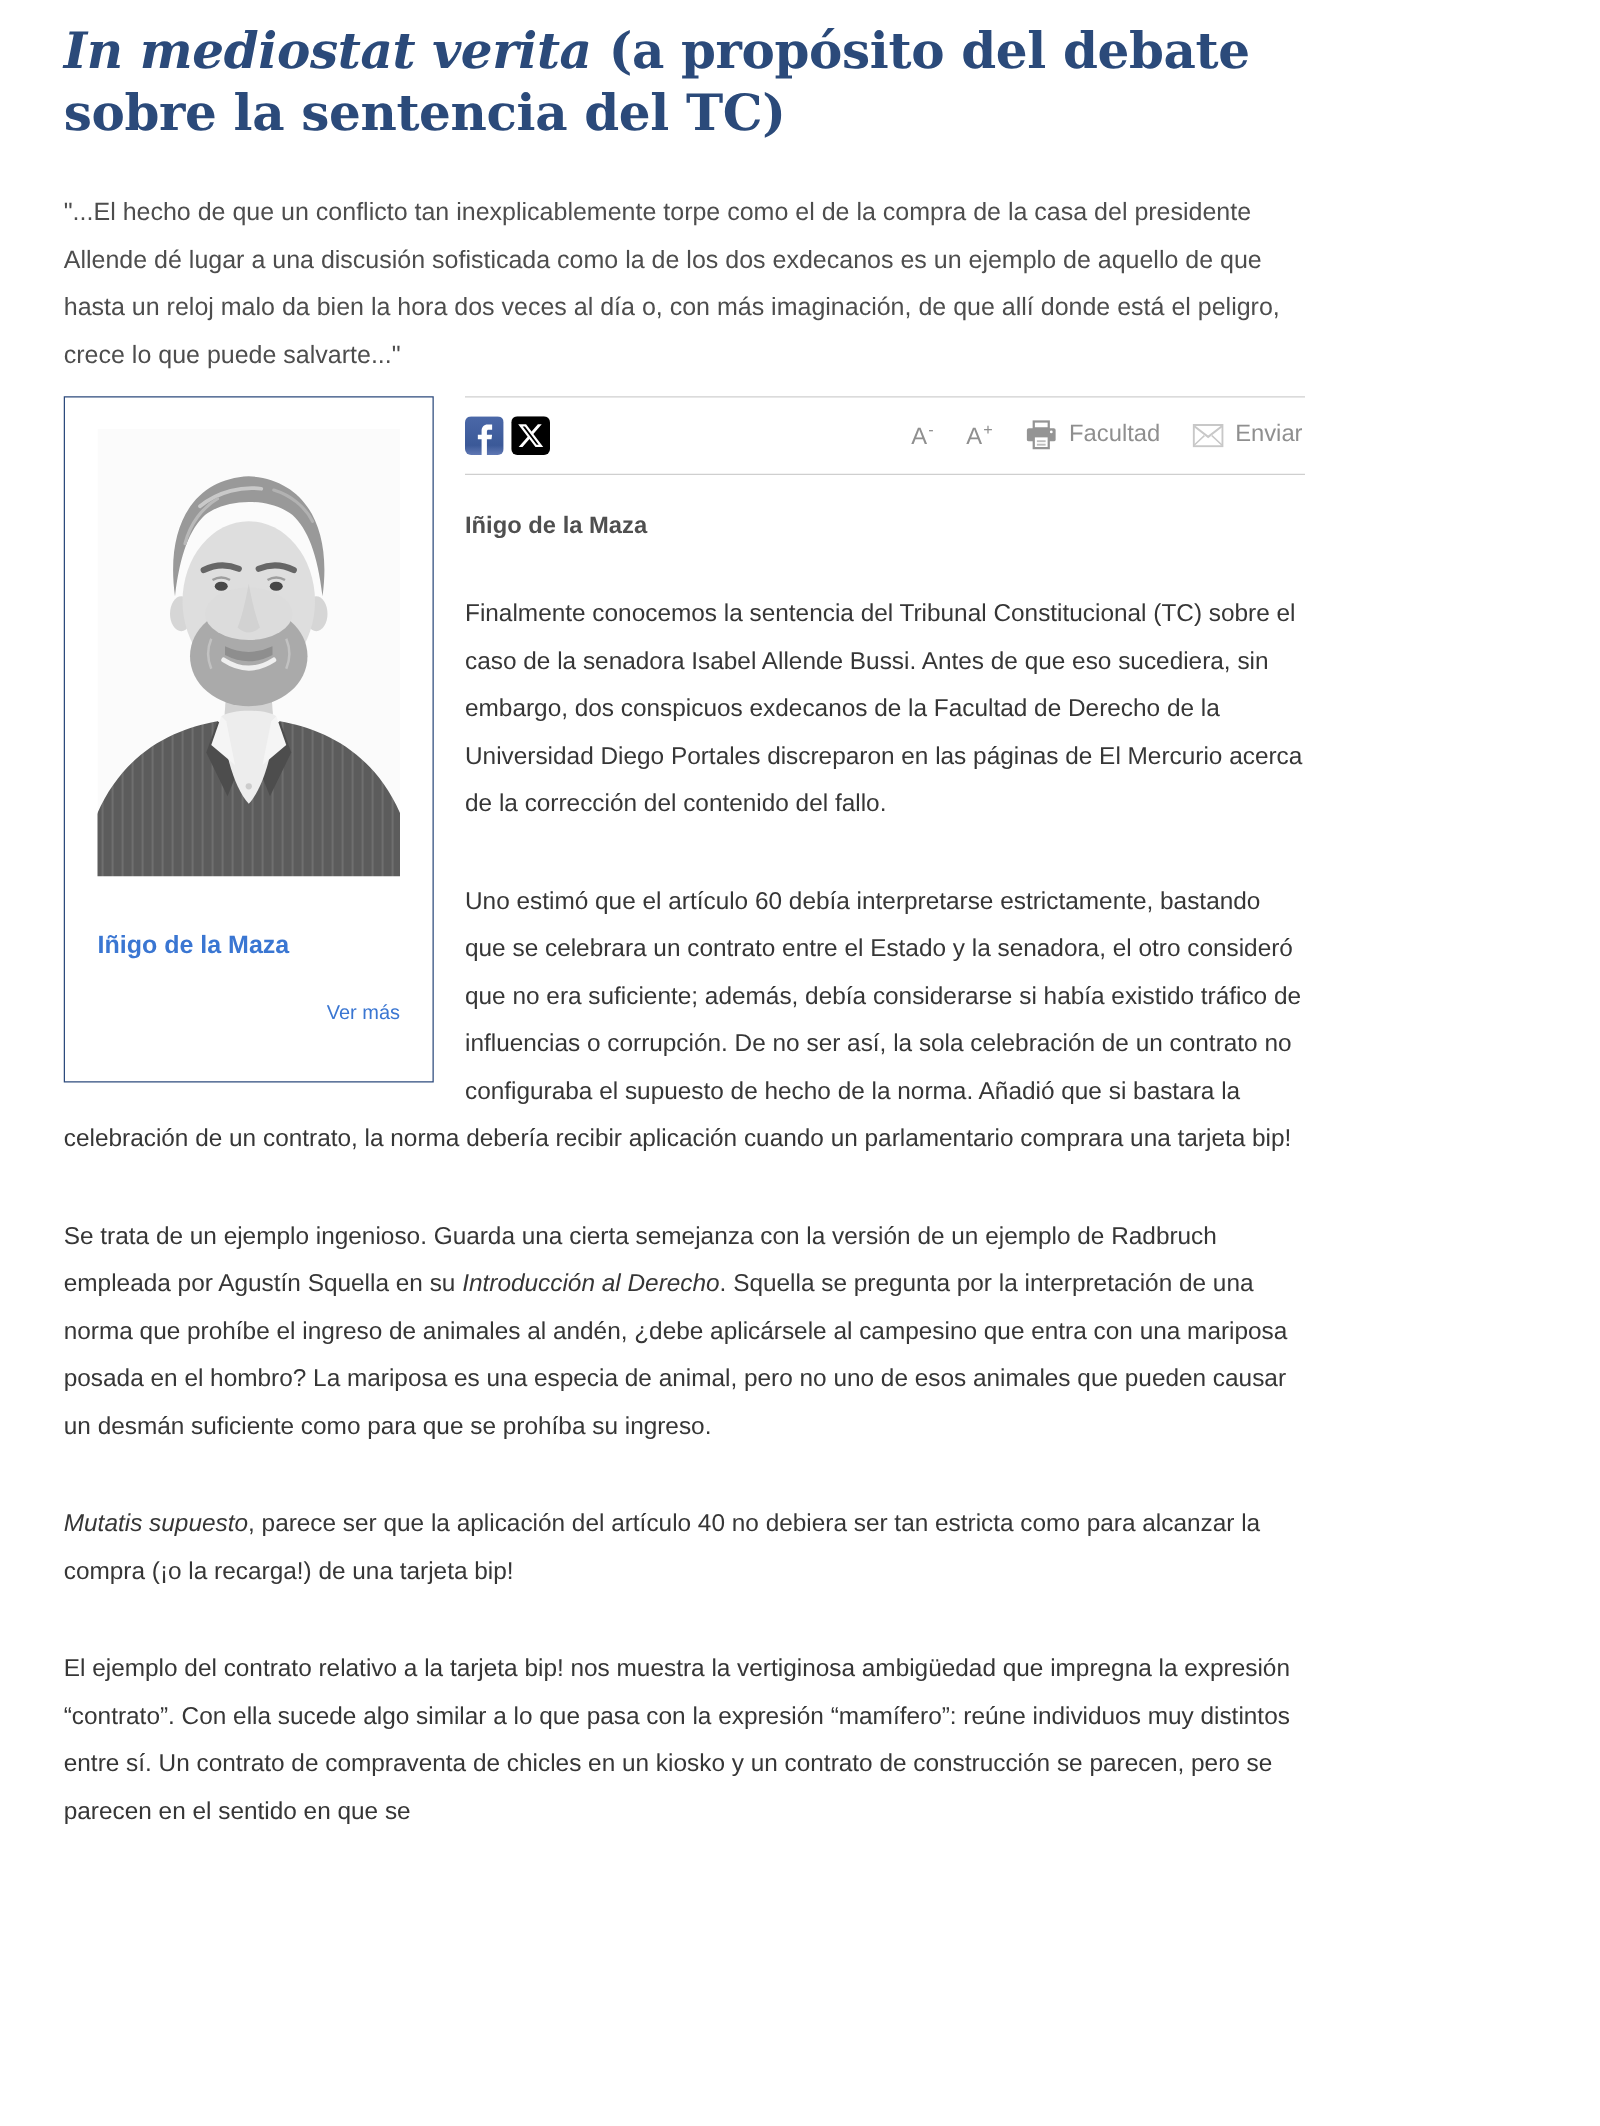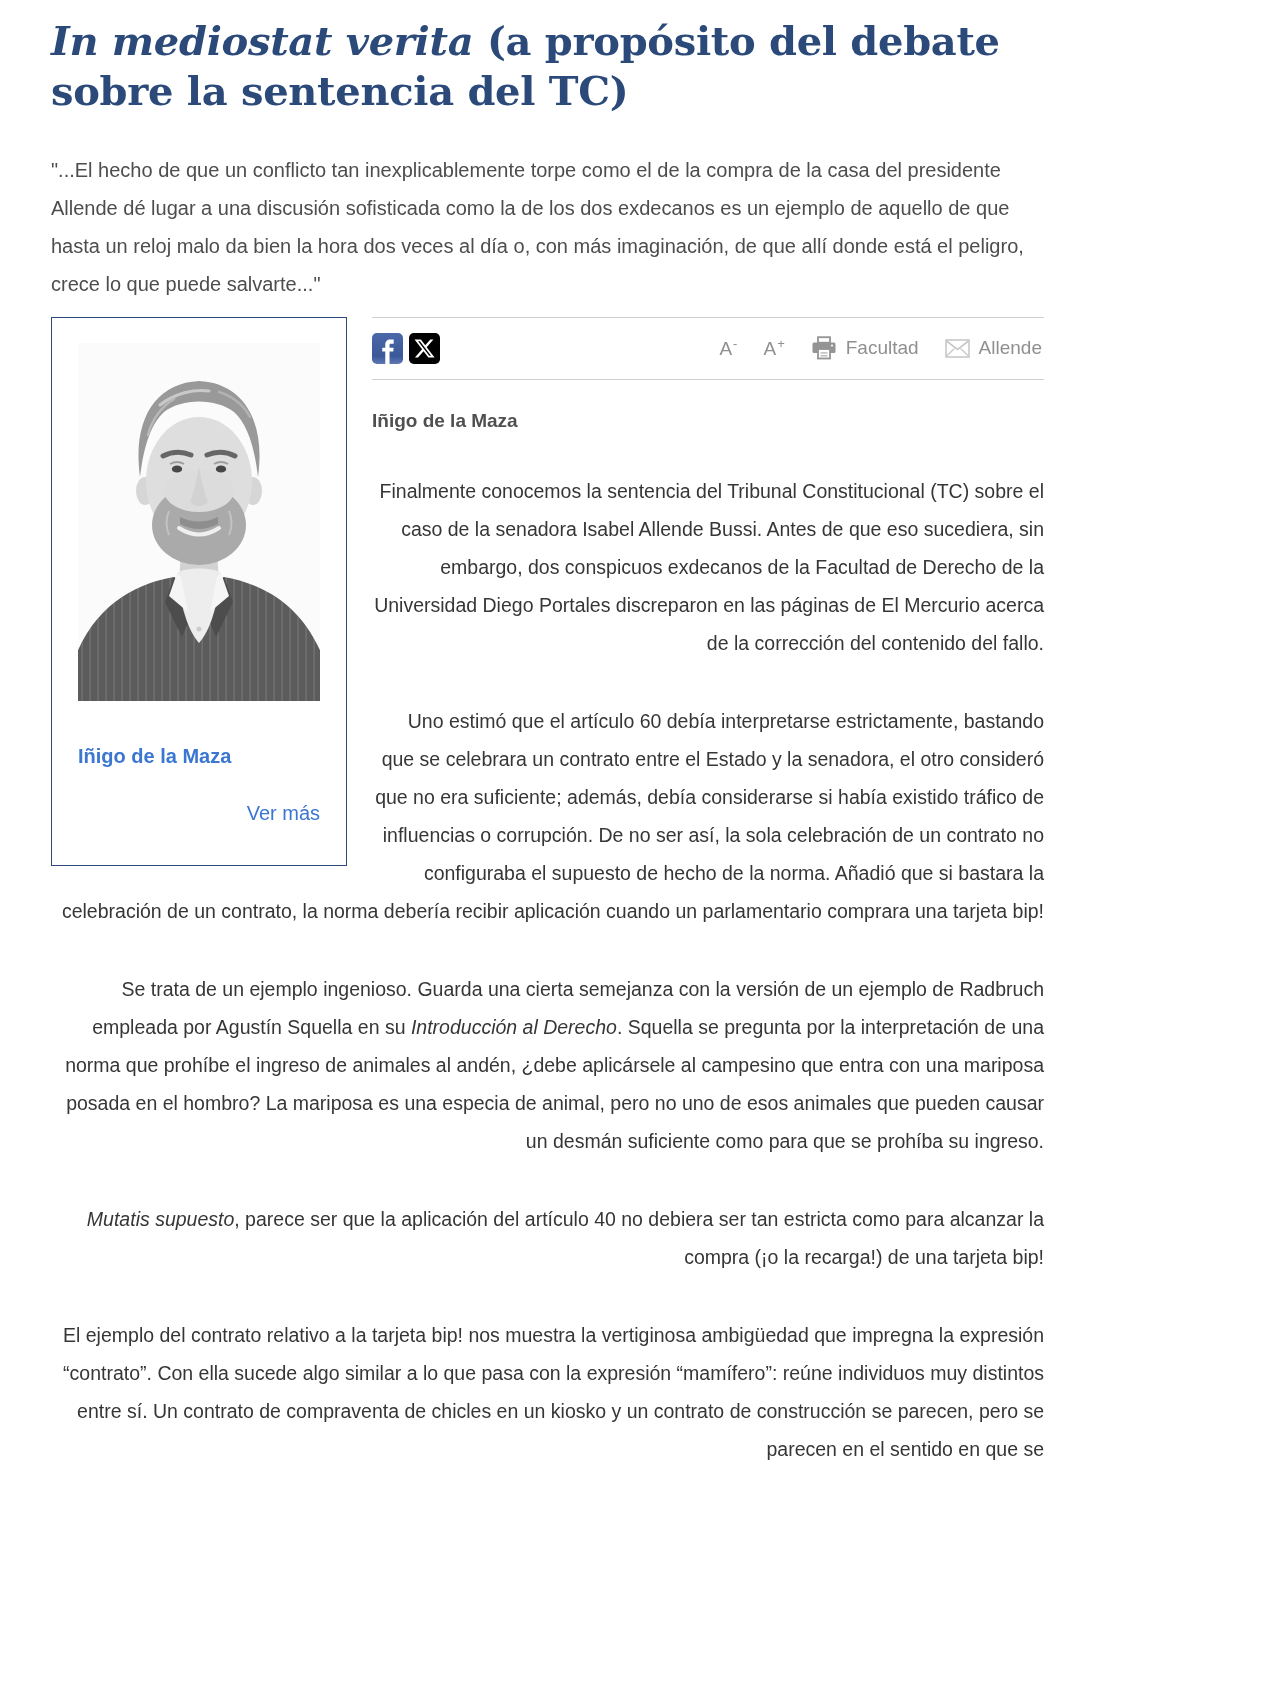--- a/index.html
+++ b/index.html
@@ -56,21 +56,21 @@
     font-size: 20px;
     font-weight: 700;
     color: #3a76d2;
     text-decoration: none;
     cursor: pointer;
   }
   .author-more {
     display: block;
     text-align: right;
     margin-top: 34px;
-    font-size: 20px;
+    font-size: 16px;
     color: #3a76d2;
     text-decoration: none;
     cursor: pointer;
   }
 
   
   .toolbar {
     overflow: hidden; 
     border-top: 1px solid #cfcfcf;
     border-bottom: 1px solid #cfcfcf;
@@ -95,21 +95,20 @@
     font-weight: 700;
     color: #4f4f4f;
     margin: 30px 0 40px 0;
   }
   .para {
     font-size: 19.5px;
     line-height: 38px;
     color: #363636;
     margin: 0 0 40px 0;
     max-width: 1100px;
-    text-align: right;
   }
   .para em { font-style: italic; }
   .clear { clear: both; }
 </style>
 </head>
 <body>
 
 <div class="page">
 
   <h1 class="title"><em>In mediostat verita</em><span> (a propósito del debate sobre la sentencia del TC)</span></h1>
@@ -211,21 +210,21 @@
             <rect x="9.5" y="19" width="7" height="1.5" fill="#bdbdbd"></rect>
           </svg>
           <span>Facultad</span>
         </a>
         <a class="tool-btn">
           <svg width="25" height="19" viewBox="0 0 25 19">
             <rect x="1" y="1" width="23" height="17" fill="#ffffff" stroke="#c8c8c8" stroke-width="1.6"></rect>
             <path d="M1.5 2 L12.5 10.5 L23.5 2" fill="none" stroke="#c8c8c8" stroke-width="1.6"></path>
             <path d="M1.5 17 L9.5 9.5 M23.5 17 L15.5 9.5" fill="none" stroke="#c8c8c8" stroke-width="1.2"></path>
           </svg>
-          <span>Allende</span>
+          <span>Enviar</span>
         </a>
       </div>
     </div>
 
     <p class="byline">Iñigo de la Maza</p>
 
     <div id="article-body">
         <p class="para"><span>Finalmente conocemos la sentencia del Tribunal Constitucional (TC) sobre el caso de la senadora Isabel Allende Bussi. Antes de que eso sucediera, sin embargo, dos conspicuos exdecanos de la Facultad de Derecho de la Universidad Diego Portales discreparon en las páginas de El Mercurio acerca de la corrección del contenido del fallo.</span></p>
         <p class="para"><span>Uno estimó que el artículo 60 debía interpretarse estrictamente, bastando que se celebrara un contrato entre el Estado y la senadora, el otro consideró que no era suficiente; además, debía considerarse si había existido tráfico de influencias o corrupción. De no ser así, la sola celebración de un contrato no configuraba el supuesto de hecho de la norma. Añadió que si bastara la celebración de un contrato, la norma debería recibir aplicación cuando un parlamentario comprara una tarjeta bip!</span></p>
         <p class="para"><span>Se trata de un ejemplo ingenioso. Guarda una cierta semejanza con la versión de un ejemplo de Radbruch empleada por Agustín Squella en su </span><em>Introducción al Derecho</em><span>. Squella se pregunta por la interpretación de una norma que prohíbe el ingreso de animales al andén, ¿debe aplicársele al campesino que entra con una mariposa posada en el hombro? La mariposa es una especia de animal, pero no uno de esos animales que pueden causar un desmán suficiente como para que se prohíba su ingreso.</span></p>

